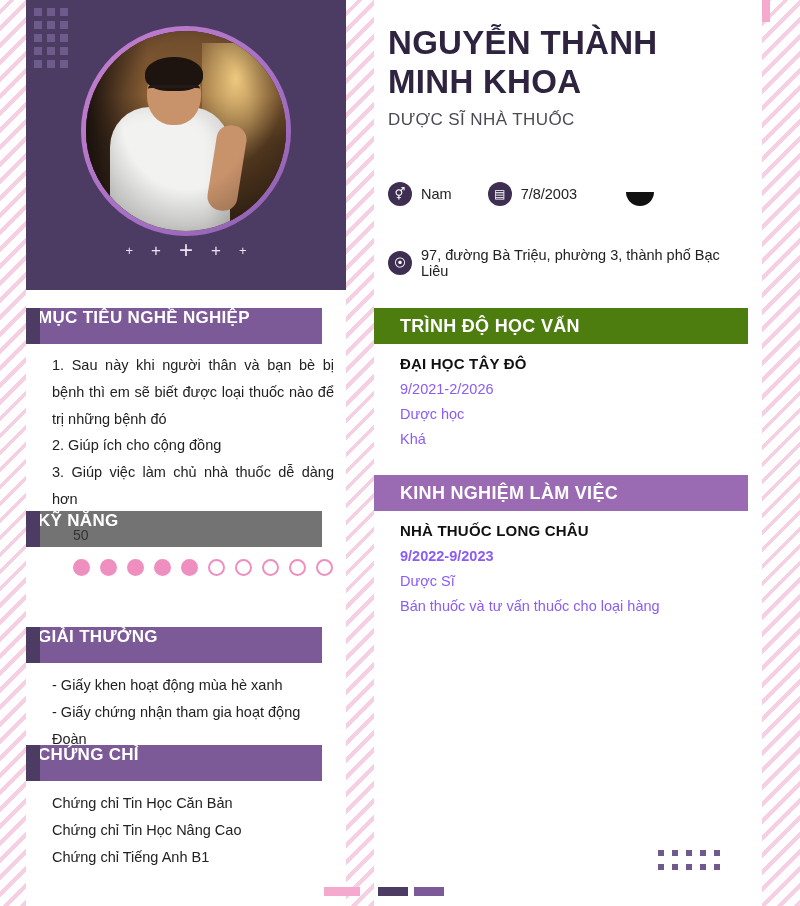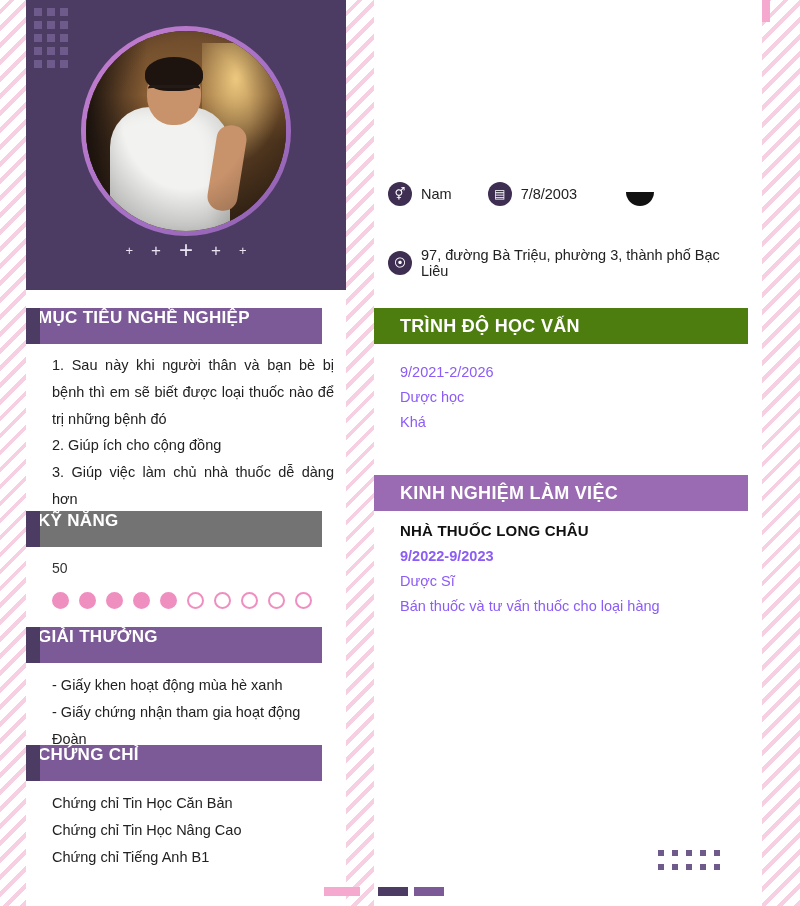--- a/index.html
+++ b/index.html
@@ -295,21 +295,21 @@
     <div class="lsec-body" style="top:352px; text-align:justify;">
       <div>1. Sau này khi người thân và bạn bè bị bệnh thì em sẽ biết được loại thuốc nào để trị những bệnh đó</div>
       <div>2. Giúp ích cho cộng đồng</div>
       <div>3. Giúp việc làm chủ nhà thuốc dễ dàng hơn</div>
     </div>
 
     <div class="lsec-head" style="top:511px; width:296px; background:#737373;">
       <span class="bar-dark"></span>
       <span>KỸ NĂNG</span>
     </div>
-    <div class="lsec-body" style="top:556px;">
+    <div class="lsec-body" style="top:523px;margin-left:21px;">
       <div style="font-size:14px;color:#333;">50</div>
       <div class="dots-row" style="margin-top:10px;">
         <span class="dot filled"></span>
         <span class="dot filled"></span>
         <span class="dot filled"></span>
         <span class="dot filled"></span>
         <span class="dot filled"></span>
         <span class="dot"></span>
         <span class="dot"></span>
         <span class="dot"></span>
@@ -333,20 +333,25 @@
     </div>
     <div class="lsec-body" style="top:790px;">
       <div>Chứng chỉ Tin Học Căn Bản</div>
       <div>Chứng chỉ Tin Học Nâng Cao</div>
       <div>Chứng chỉ Tiếng Anh B1</div>
     </div>
   </div>
 
   <div id="right-col">
 
+    <div id="name-block">
+      <div id="fullname">NGUYỄN THÀNH
+MINH KHOA</div>
+      <div id="jobtitle">DƯỢC SĨ NHÀ THUỐC</div>
+    </div>
 
     <div class="meta-row" style="top:182px;">
       <div class="meta-item">
         <span class="cicon">⚥</span>
         <span>Nam</span>
       </div>
       <div class="meta-item">
         <span class="cicon">▤</span>
         <span>7/8/2003</span>
       </div>
@@ -358,20 +363,21 @@
       <div class="meta-item">
         <span class="cicon">⦿</span>
         <span>97, đường Bà Triệu, phường 3, thành phố Bạc Liêu</span>
       </div>
     </div>
 
     <div class="rsec-head" style="top:308px; background:#4d7c0f;">
       <span>TRÌNH ĐỘ HỌC VẤN</span>
     </div>
     <div class="rsec-body" style="top:355px;">
+      <div class="r-title">ĐẠI HỌC TÂY ĐÔ</div>
       <div class="r-line">9/2021-2/2026</div>
       <div class="r-line">Dược học</div>
       <div class="r-line">Khá</div>
     </div>
 
     <div class="rsec-head" style="top:475px; background:#9a6bb3;">
       <span>KINH NGHIỆM LÀM VIỆC</span>
     </div>
     <div class="rsec-body" style="top:522px;">
       <div class="r-title">NHÀ THUỐC LONG CHÂU</div>

